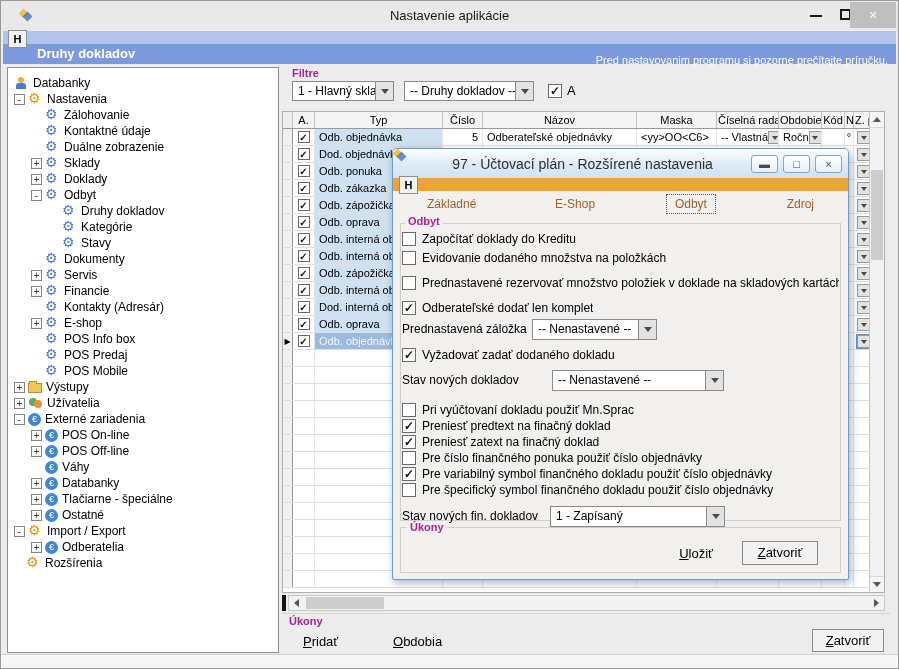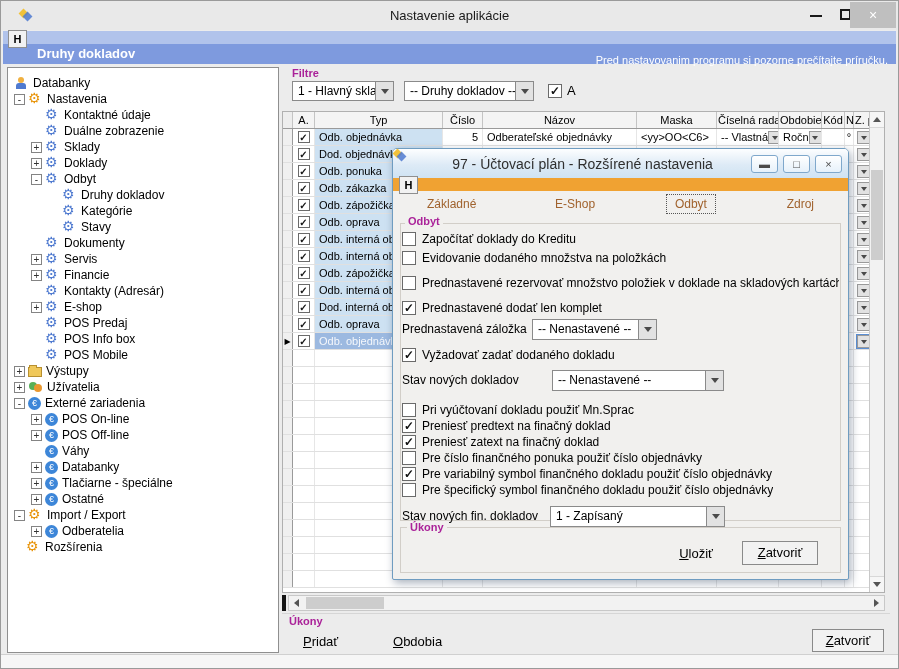--- a/index.html
+++ b/index.html
@@ -151,20 +151,25 @@
         <div style="display: inline;">Databanky</div>
       </div>
       <div class="tree-item" style="padding-left: 6px;">
         <div class="expander">-</div>
         <div class="tree-icon icon-gear-orange"></div>
         <div style="display: inline;">Nastavenia</div>
       </div>
       <div class="tree-item" style="padding-left: 23px;">
         <div class="exp-slot"></div>
         <div class="tree-icon icon-gear-blue"></div>
+        <div style="display: inline;">Zálohovanie</div>
+      </div>
+      <div class="tree-item" style="padding-left: 23px;">
+        <div class="exp-slot"></div>
+        <div class="tree-icon icon-gear-blue"></div>
         <div style="display: inline;">Kontaktné údaje</div>
       </div>
       <div class="tree-item" style="padding-left: 23px;">
         <div class="exp-slot"></div>
         <div class="tree-icon icon-gear-blue"></div>
         <div style="display: inline;">Duálne zobrazenie</div>
       </div>
       <div class="tree-item" style="padding-left: 23px;">
         <div class="expander">+</div>
         <div class="tree-icon icon-gear-blue"></div>
@@ -216,26 +221,26 @@
         <div style="display: inline;">Kontakty (Adresár)</div>
       </div>
       <div class="tree-item" style="padding-left: 23px;">
         <div class="expander">+</div>
         <div class="tree-icon icon-gear-blue"></div>
         <div style="display: inline;">E-shop</div>
       </div>
       <div class="tree-item" style="padding-left: 23px;">
         <div class="exp-slot"></div>
         <div class="tree-icon icon-gear-blue"></div>
+        <div style="display: inline;">POS Info box</div>
+      </div>
+      <div class="tree-item" style="padding-left: 23px;">
+        <div class="exp-slot"></div>
+        <div class="tree-icon icon-gear-blue"></div>
         <div style="display: inline;">POS Predaj</div>
-      </div>
-      <div class="tree-item" style="padding-left: 23px;">
-        <div class="exp-slot"></div>
-        <div class="tree-icon icon-gear-blue"></div>
-        <div style="display: inline;">POS Info box</div>
       </div>
       <div class="tree-item" style="padding-left: 23px;">
         <div class="exp-slot"></div>
         <div class="tree-icon icon-gear-blue"></div>
         <div style="display: inline;">POS Mobile</div>
       </div>
       <div class="tree-item" style="padding-left: 6px;">
         <div class="expander">+</div>
         <div class="tree-icon icon-folder"></div>
         <div style="display: inline;">Výstupy</div>
@@ -780,21 +785,21 @@
           <div class="f-label">Evidovanie dodaného množstva na položkách</div>
         </div>
         <div style="height: 6px;"></div>
         <div class="frow">
           <div class="cb"></div>
           <div class="f-label">Prednastavené rezervovať množstvo položiek v doklade na skladových kartách</div>
         </div>
         <div style="height: 6px;"></div>
         <div class="frow">
           <div class="cb">✓</div>
-          <div class="f-label">Prednastavené dodať len komplet</div>
+          <div class="f-label">Odberateľské dodať len komplet</div>
         </div>
         <div class="frow sel-row">
           <div class="f-label" style="width: 130px; flex: 0 0 auto;">Prednastavená záložka</div>
           <div class="dd" style="width: 125px;">
             <div class="dd-val" style="flex: 1 1 0%;">-- Nenastavené --</div>
             <div class="dd-btn"></div>
           </div>
         </div>
         <div style="height: 4px;"></div>
         <div class="frow">

